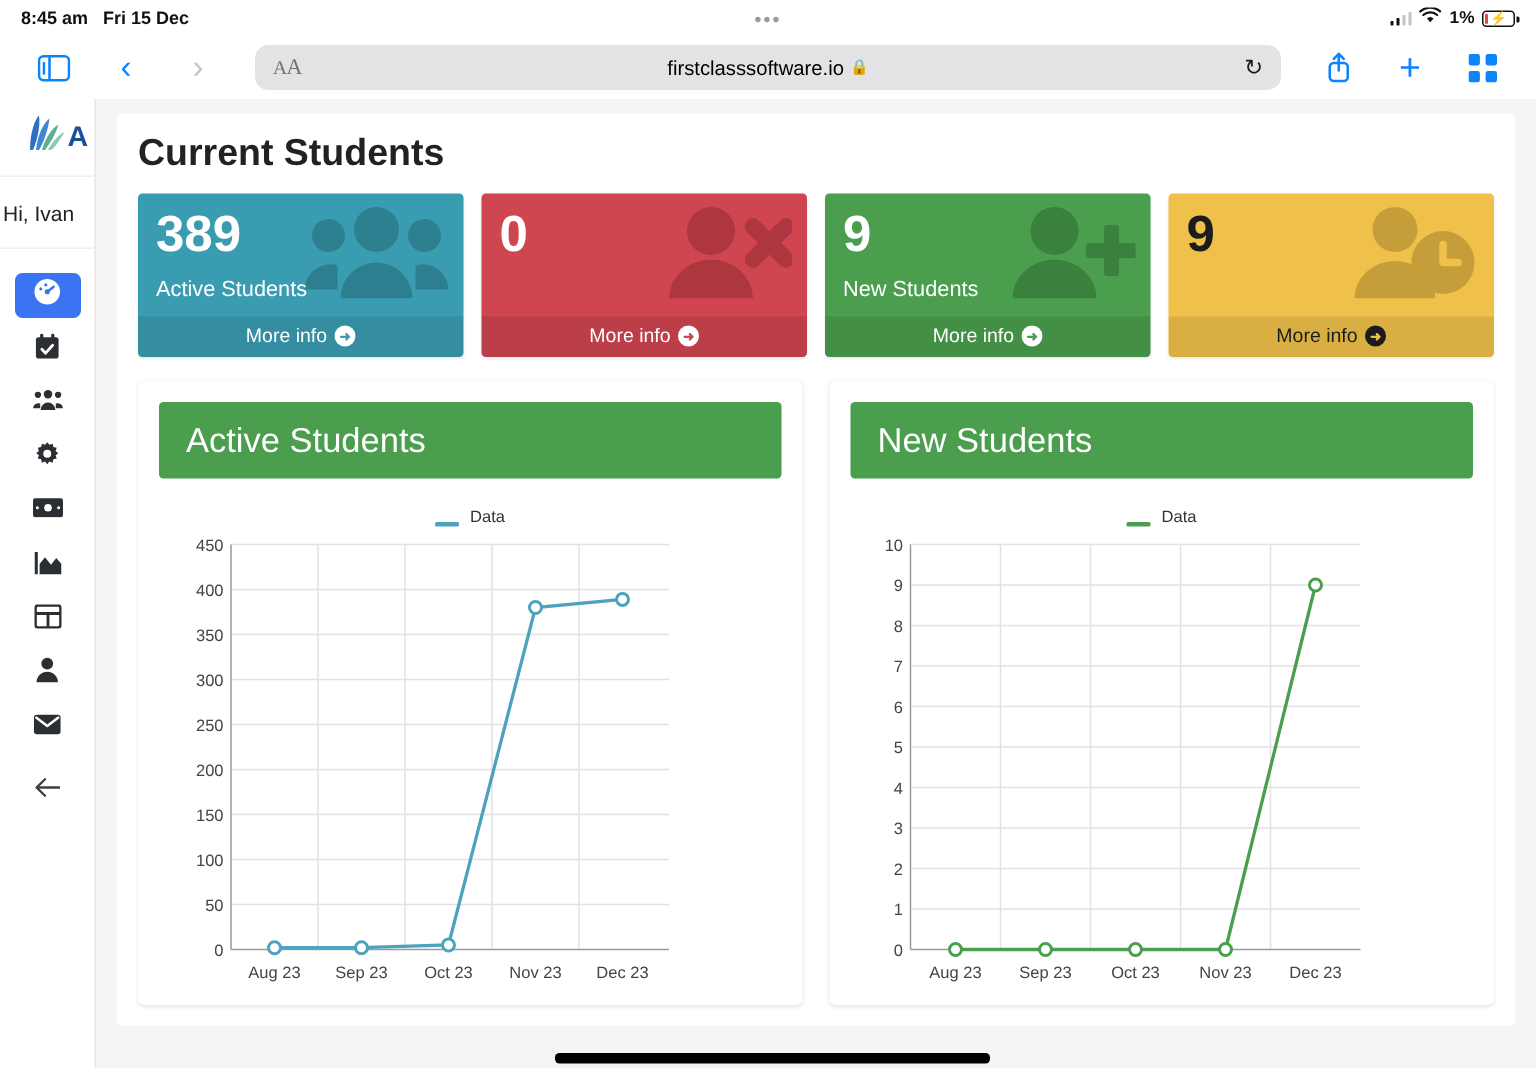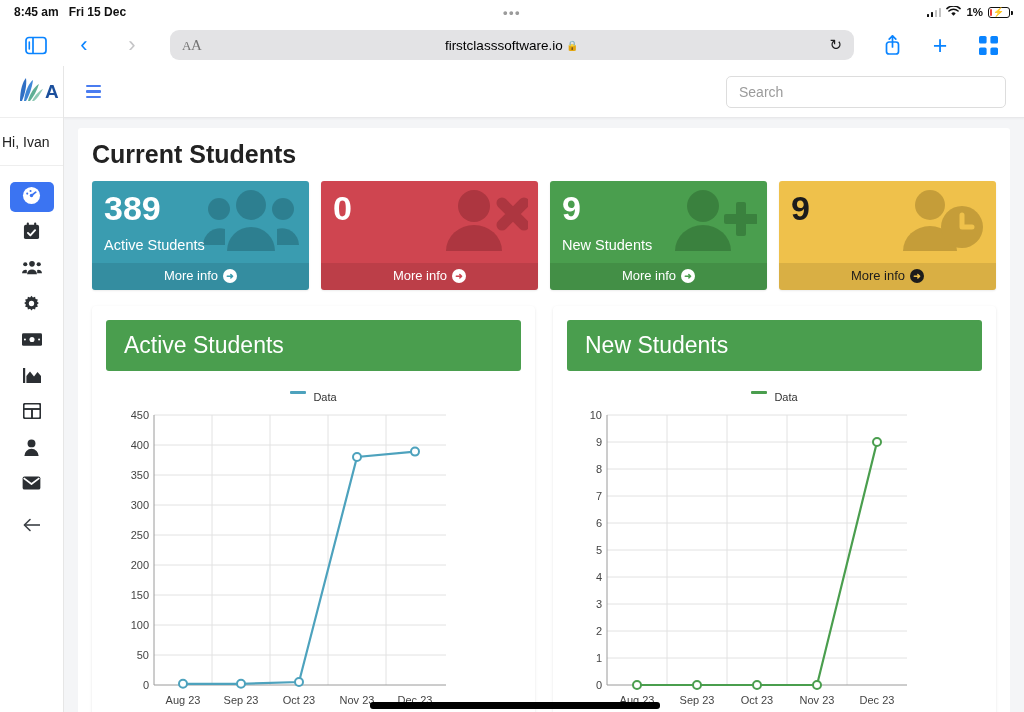--- a/index.html
+++ b/index.html
@@ -166,21 +166,21 @@
   .chart-card {
     flex: 1; background: #fff; border-radius: 4px;
     box-shadow: 0 1px 3px rgba(0,0,0,.10);
     padding: 14px 14px 0 14px; min-height: 394px;
   }
   .chart-head {
     background: #4a9e4e; color: #fff; border-radius: 3px;
     padding: 12px 18px; font-size: 23px;
   }
   .legend {
-    display: flex; align-items: flex-start; justify-content: center;
+    display: flex; align-items: flex-end; justify-content: center;
     gap: 7px; margin-top: 20px; font-size: 11px; color: #333;
   }
   .legend .swatch { width: 16px; height: 3px; border-radius: 1px; display:block; }
   .plot { margin-top: 4px; }
   svg text { font-family: "Liberation Sans", sans-serif; }
 
   
   .scroll-overlay {
     position: absolute; left: 370px; top: 702px;
     width: 290px; height: 7px; background: #000; border-radius: 3px;
@@ -380,28 +380,20 @@
               <line x1="1.5" y1="7" x2="17" y2="7" stroke="currentColor" stroke-width="1.6"></line>
               <path d="M7 1.5 L1.4 7 L7 12.5" fill="none" stroke="currentColor" stroke-width="1.6" stroke-linecap="round" stroke-linejoin="round"></path>
             </svg>
           </span>
         </div>
       </div>
     </div>
 
     <div class="main">
 
-      <div class="topbar">
-        <div class="hamburger">
-          <span></span>
-            <span></span>
-            <span></span>
-        </div>
-        <input class="search-input" type="text" placeholder="Search" style="">
-      </div>
 
       <div class="content">
         <div class="panel">
 
           <div class="page-title">Current Students</div>
 
           <div class="cards">
 
             <div class="card c-teal">
               <div class="card-body">

